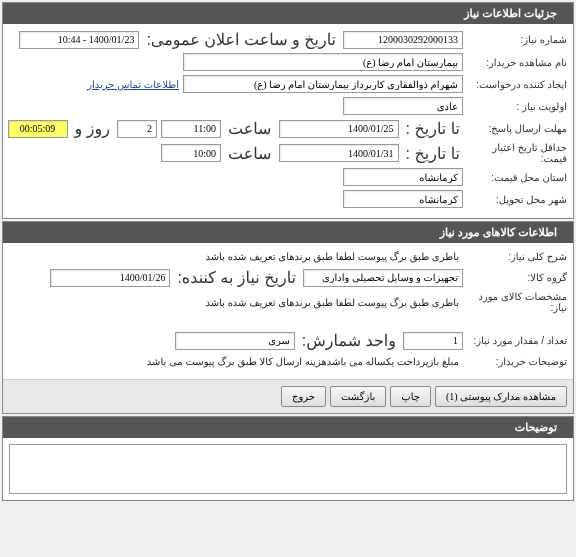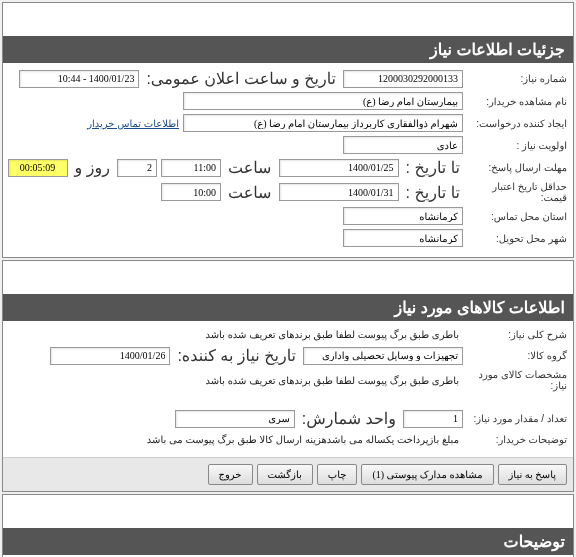--- a/index.html
+++ b/index.html
@@ -15,24 +15,23 @@
   width: 576px;
 }
 .panel {
   border: 1px solid #888;
   margin: 2px;
   background: #fff;
 }
 .panel-header {
   background: #555;
   color: #fff;
-  padding: 4px 8px;
-  font-size: 16px;
+  padding: 4px 16px;
+  font-size: 11px;
   font-weight: bold;
-  margin-top: 33px;
 }
 .panel-body {
   padding: 6px;
 }
 .row {
   display: flex;
   align-items: center;
   margin-bottom: 4px;
   gap: 4px;
 }
@@ -145,21 +144,21 @@
 
     <div class="row">
       <span class="label">حداقل تاریخ اعتبار قیمت:</span>
       <span class="label-sm">تا تاریخ :</span>
       <input type="text" class="field field-med" readonly="" value="1400/01/31" style="">
       <span class="label-sm">ساعت</span>
       <input type="text" class="field field-sm" readonly="" value="10:00" style="">
     </div>
 
     <div class="row">
-      <span class="label">استان محل تماس:</span>
+      <span class="label">استان محل قیمت:</span>
       <input type="text" class="field field-med" readonly="" value="کرمانشاه" style="">
     </div>
 
     <div class="row">
       <span class="label">شهر محل تحویل:</span>
       <input type="text" class="field field-med" readonly="" value="کرمانشاه" style="">
     </div>
 
   </div>
 </div>
@@ -193,21 +192,20 @@
     </div>
 
     <div class="row">
       <span class="label">توضیحات خریدار:</span>
       <span class="value-text">مبلغ بازپرداخت یکساله می باشدهزینه ارسال کالا طبق برگ پیوست می باشد</span>
     </div>
 
   </div>
 
   <div class="btn-bar">
-    <button class="btn">پاسخ به نیاز</button>
     <button class="btn">مشاهده مدارک پیوستی (1)</button>
     <button class="btn">چاپ</button>
     <button class="btn">بازگشت</button>
     <button class="btn">خروج</button>
   </div>
 </div>
 
 <div class="panel">
   <div class="panel-header">توضیحات</div>
   <div class="panel-body">

